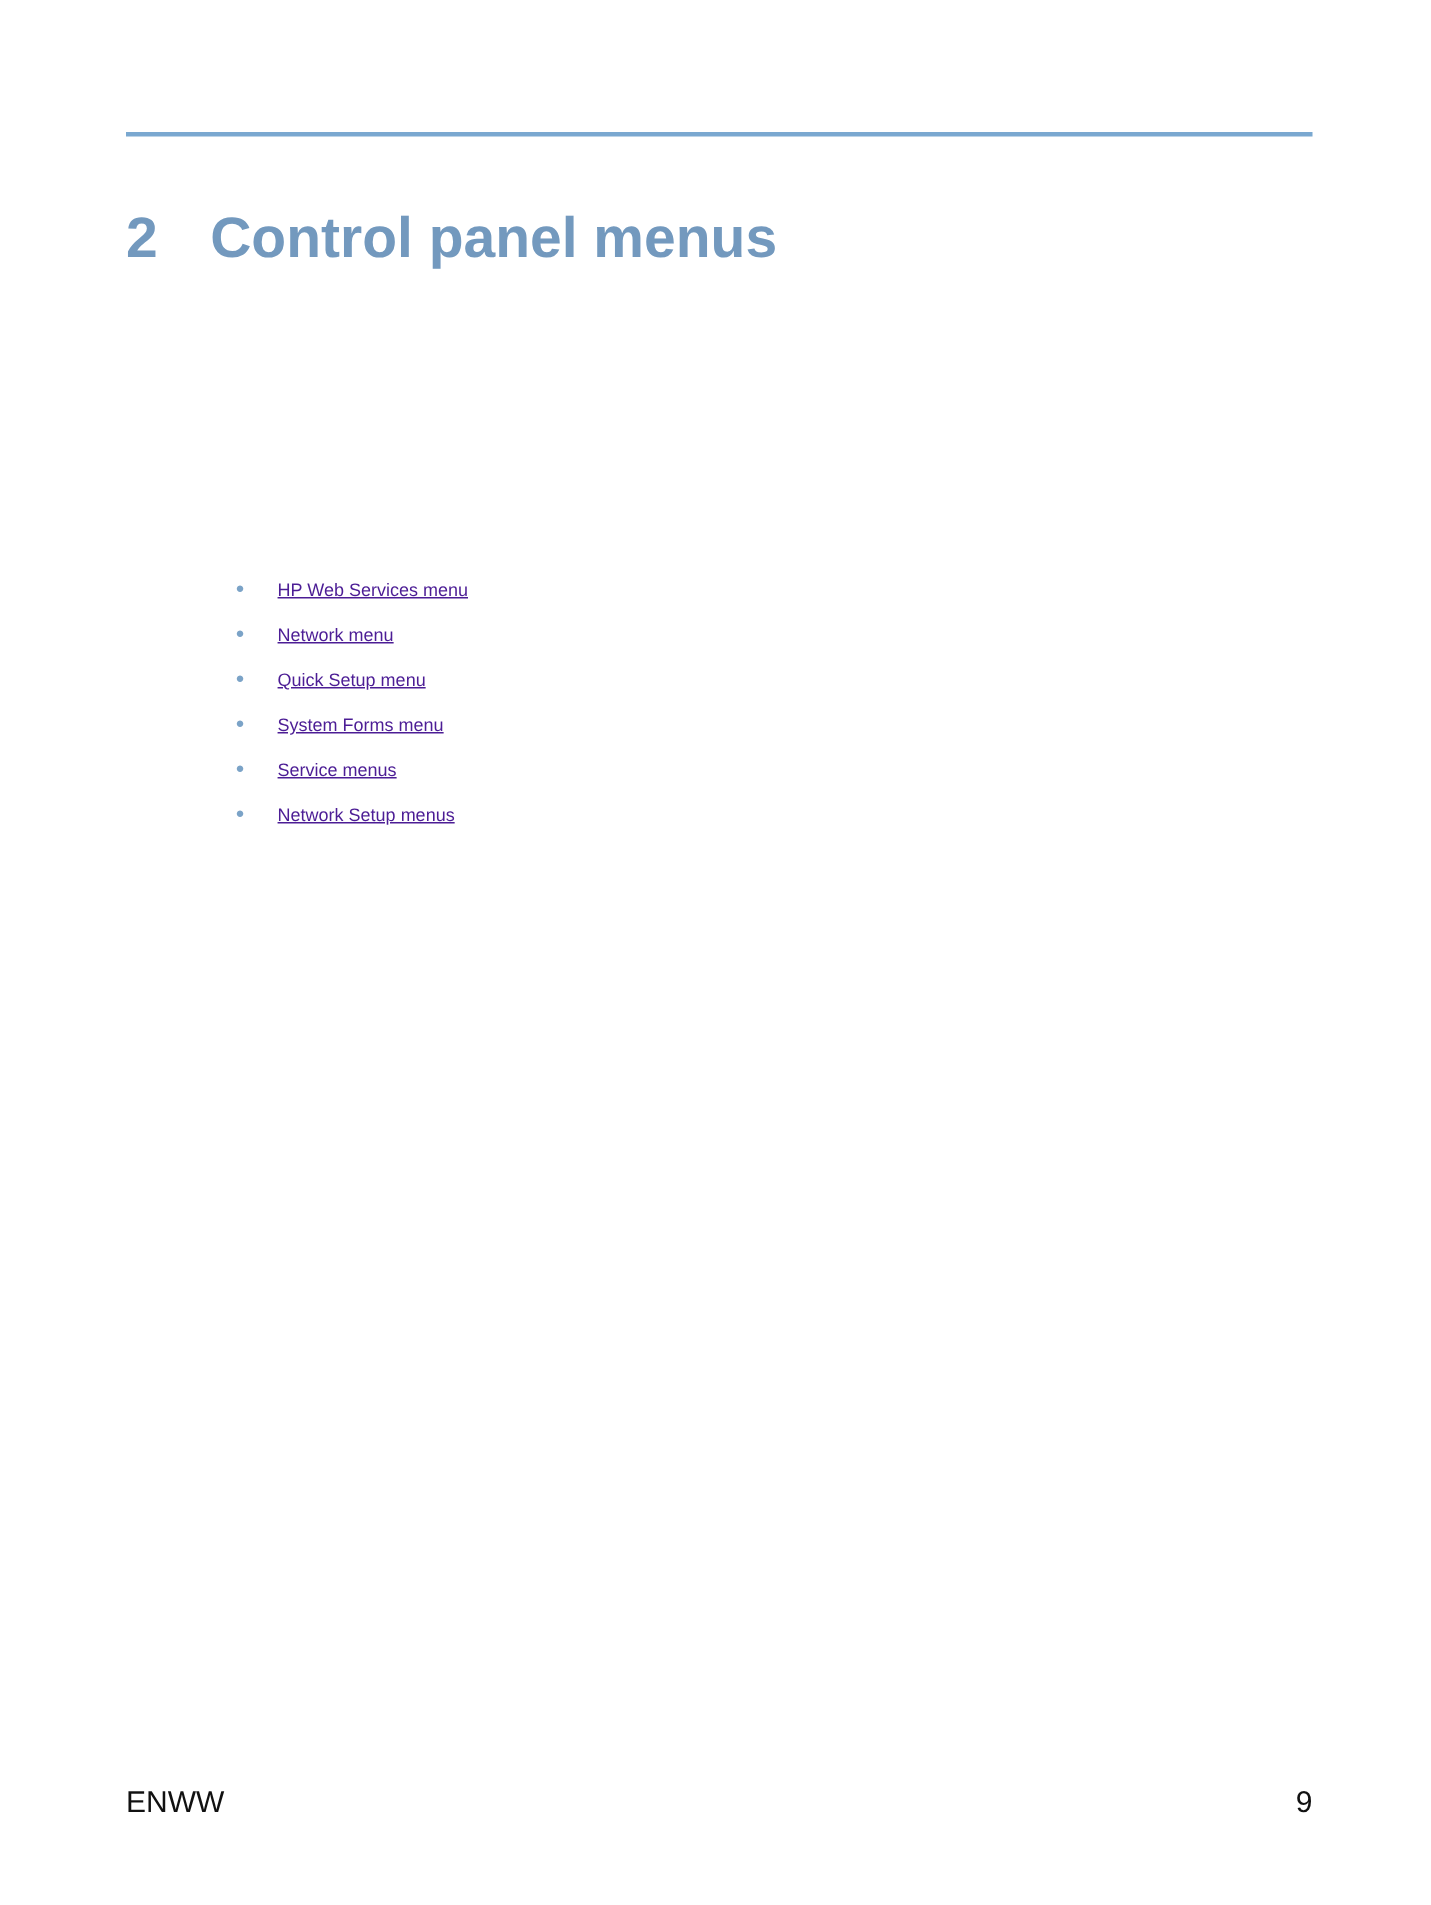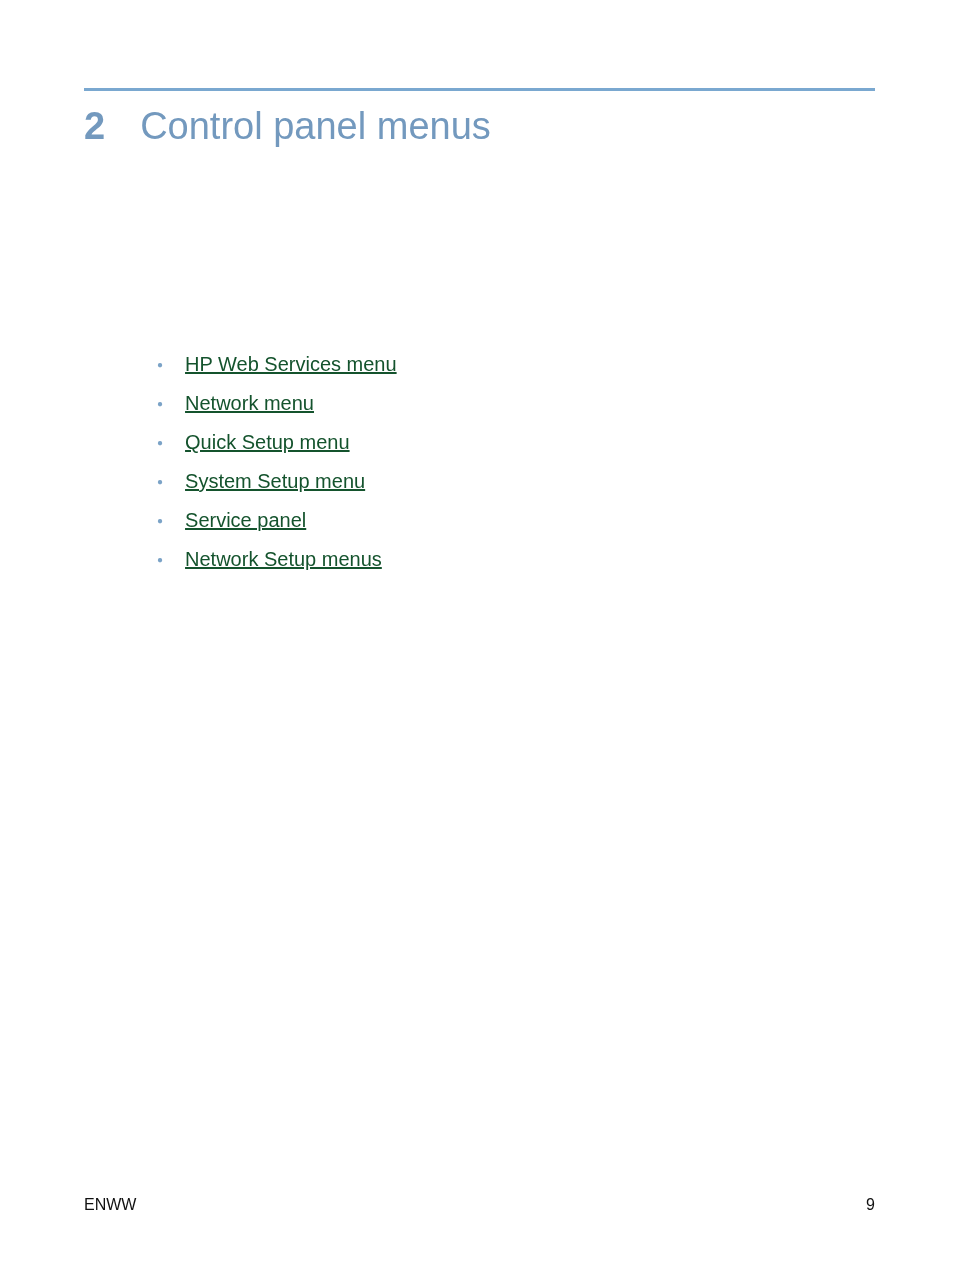--- a/index.html
+++ b/index.html
@@ -27,53 +27,54 @@
       align-items: baseline;
       gap: 35px;
     }
     .chapter-number {
       font-size: 38px;
       font-weight: bold;
       color: #7399be;
     }
     .chapter-title {
       font-size: 38px;
-      font-weight: normal;
+      font-weight: bold;
       color: #7399be;
+      margin-top: 33px;
     }
     .toc-list {
       margin-top: 205px;
       margin-left: 73px;
       list-style: none;
     }
     .toc-list li {
       margin-bottom: 16px;
       display: flex;
       align-items: center;
     }
     .bullet {
       color: #7ba3c7;
       font-size: 10px;
       margin-right: 22px;
       line-height: 1;
     }
     .link {
-      color: #14532d;
+      color: #4c1d95;
       text-decoration: underline;
-      font-size: 20px;
+      font-size: 12px;
       cursor: pointer;
     }
     .footer {
       position: absolute;
       bottom: 56px;
       left: 84px;
       right: 79px;
       display: flex;
       justify-content: space-between;
-      font-size: 16px;
+      font-size: 20px;
       color: #111;
     }
   </style>
 </head>
 <body>
 
 <div class="page-container">
   <hr class="top-rule">
   <div class="chapter-heading">
     <span class="chapter-number">2</span>
@@ -88,25 +89,25 @@
     <li>
       <span class="bullet">●</span>
       <a href="#" class="link">Network menu</a>
     </li>
     <li>
       <span class="bullet">●</span>
       <a href="#" class="link">Quick Setup menu</a>
     </li>
     <li>
       <span class="bullet">●</span>
-      <a href="#" class="link">System Setup menu</a>
+      <a href="#" class="link">System Forms menu</a>
     </li>
     <li>
       <span class="bullet">●</span>
-      <a href="#" class="link">Service panel</a>
+      <a href="#" class="link">Service menus</a>
     </li>
     <li>
       <span class="bullet">●</span>
       <a href="#" class="link">Network Setup menus</a>
     </li>
   </ul>
 </div>
 
 <div class="footer">
   <span>ENWW</span>

